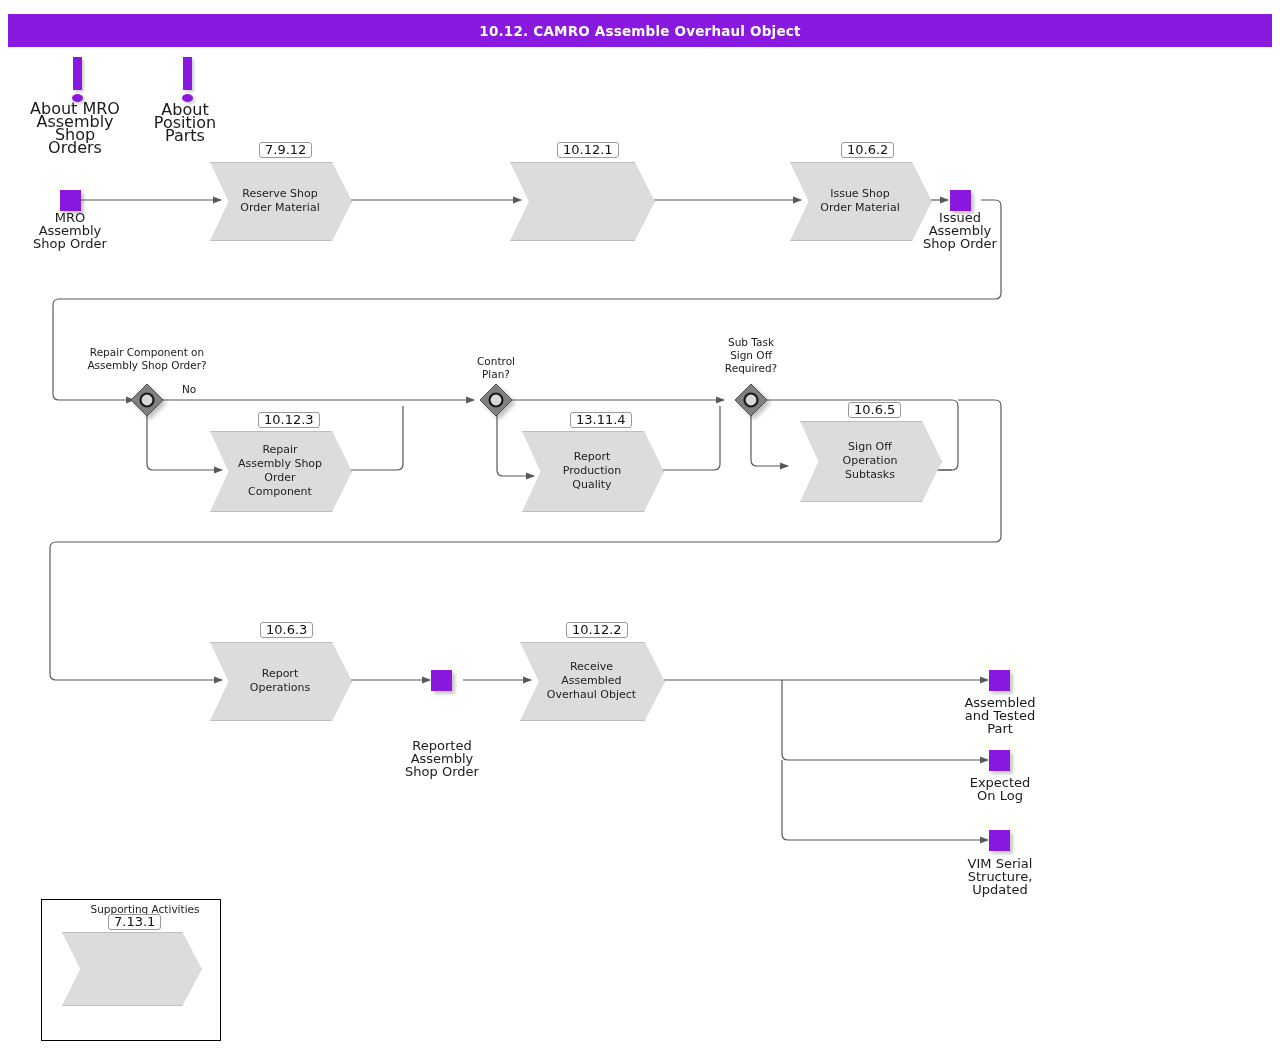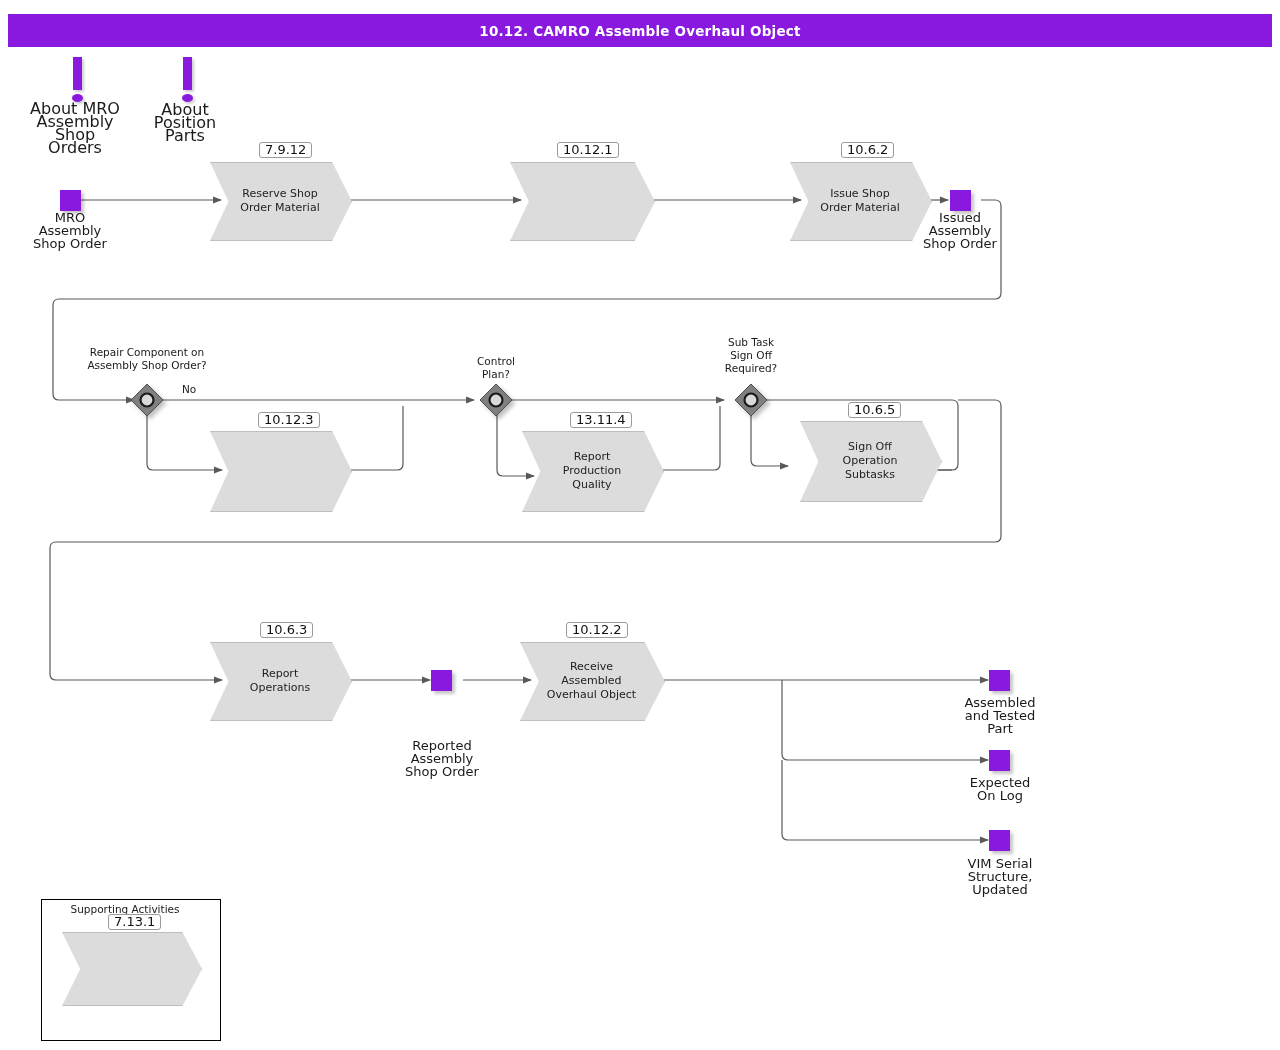--- a/index.html
+++ b/index.html
@@ -159,20 +159,24 @@
 Assembly
 Shop Order</div>
 
 <div class="declbl" style="left: 61px; top: 346px; width: 172px; white-space: pre-line;">Repair Component on
 Assembly Shop Order?</div>
 <div class="edgelbl" style="left:182px;top:383px;">No</div>
 
 <div class="badge" style="left:258px;top:412px;">10.12.3</div>
 <div class="proc" style="left:210px;top:431px;width:140px;height:79px;">
   <div class="shape"></div>
+  <div class="ptext" style="white-space: pre-line;">Repair
+Assembly Shop
+Order
+Component</div>
 </div>
 
 <div class="declbl" style="left: 452px; top: 355px; width: 88px; white-space: pre-line;">Control
 Plan?</div>
 
 <div class="badge" style="left:570px;top:412px;">13.11.4</div>
 <div class="proc" style="left:522px;top:431px;width:140px;height:79px;">
   <div class="shape"></div>
   <div class="ptext" style="white-space: pre-line;">Report
 Production
@@ -219,17 +223,17 @@
 <div class="objnode" style="left:989px;top:750px;"></div>
 <div class="objlbl" style="left: 948px; top: 776px; width: 104px; white-space: pre-line;">Expected
 On Log</div>
 
 <div class="objnode" style="left:989px;top:830px;"></div>
 <div class="objlbl" style="left: 948px; top: 857px; width: 104px; white-space: pre-line;">VIM Serial
 Structure,
 Updated</div>
 
 <div class="supbox" style="left:41px;top:899px;width:178px;height:140px;"></div>
-<div class="suptitle" style="left:62px;top:903px;width:120px;">Supporting Activities</div>
+<div class="suptitle" style="left:82px;top:903px;width:120px;">Supporting Activities</div>
 <div class="badge" style="left:108px;top:914px;">7.13.1</div>
 <div class="proc" style="left:62px;top:932px;width:138px;height:72px;">
   <div class="shape"></div>
 </div>
 
 </body></html>

